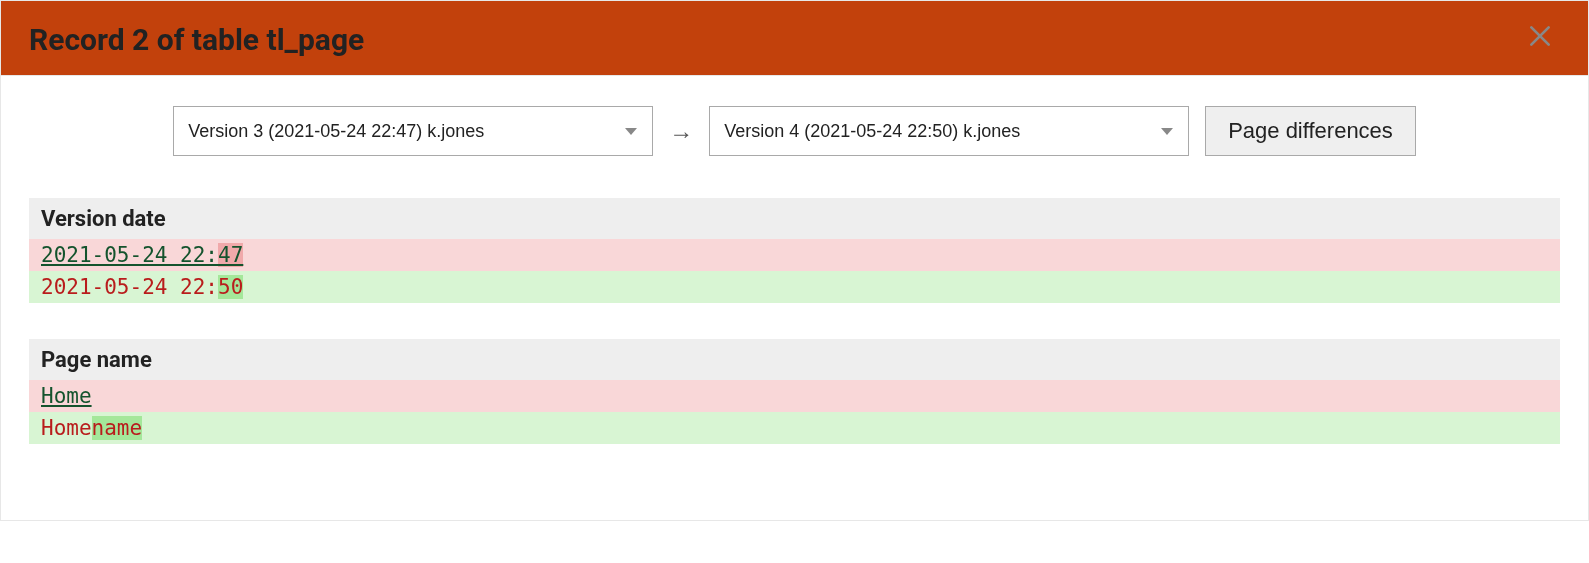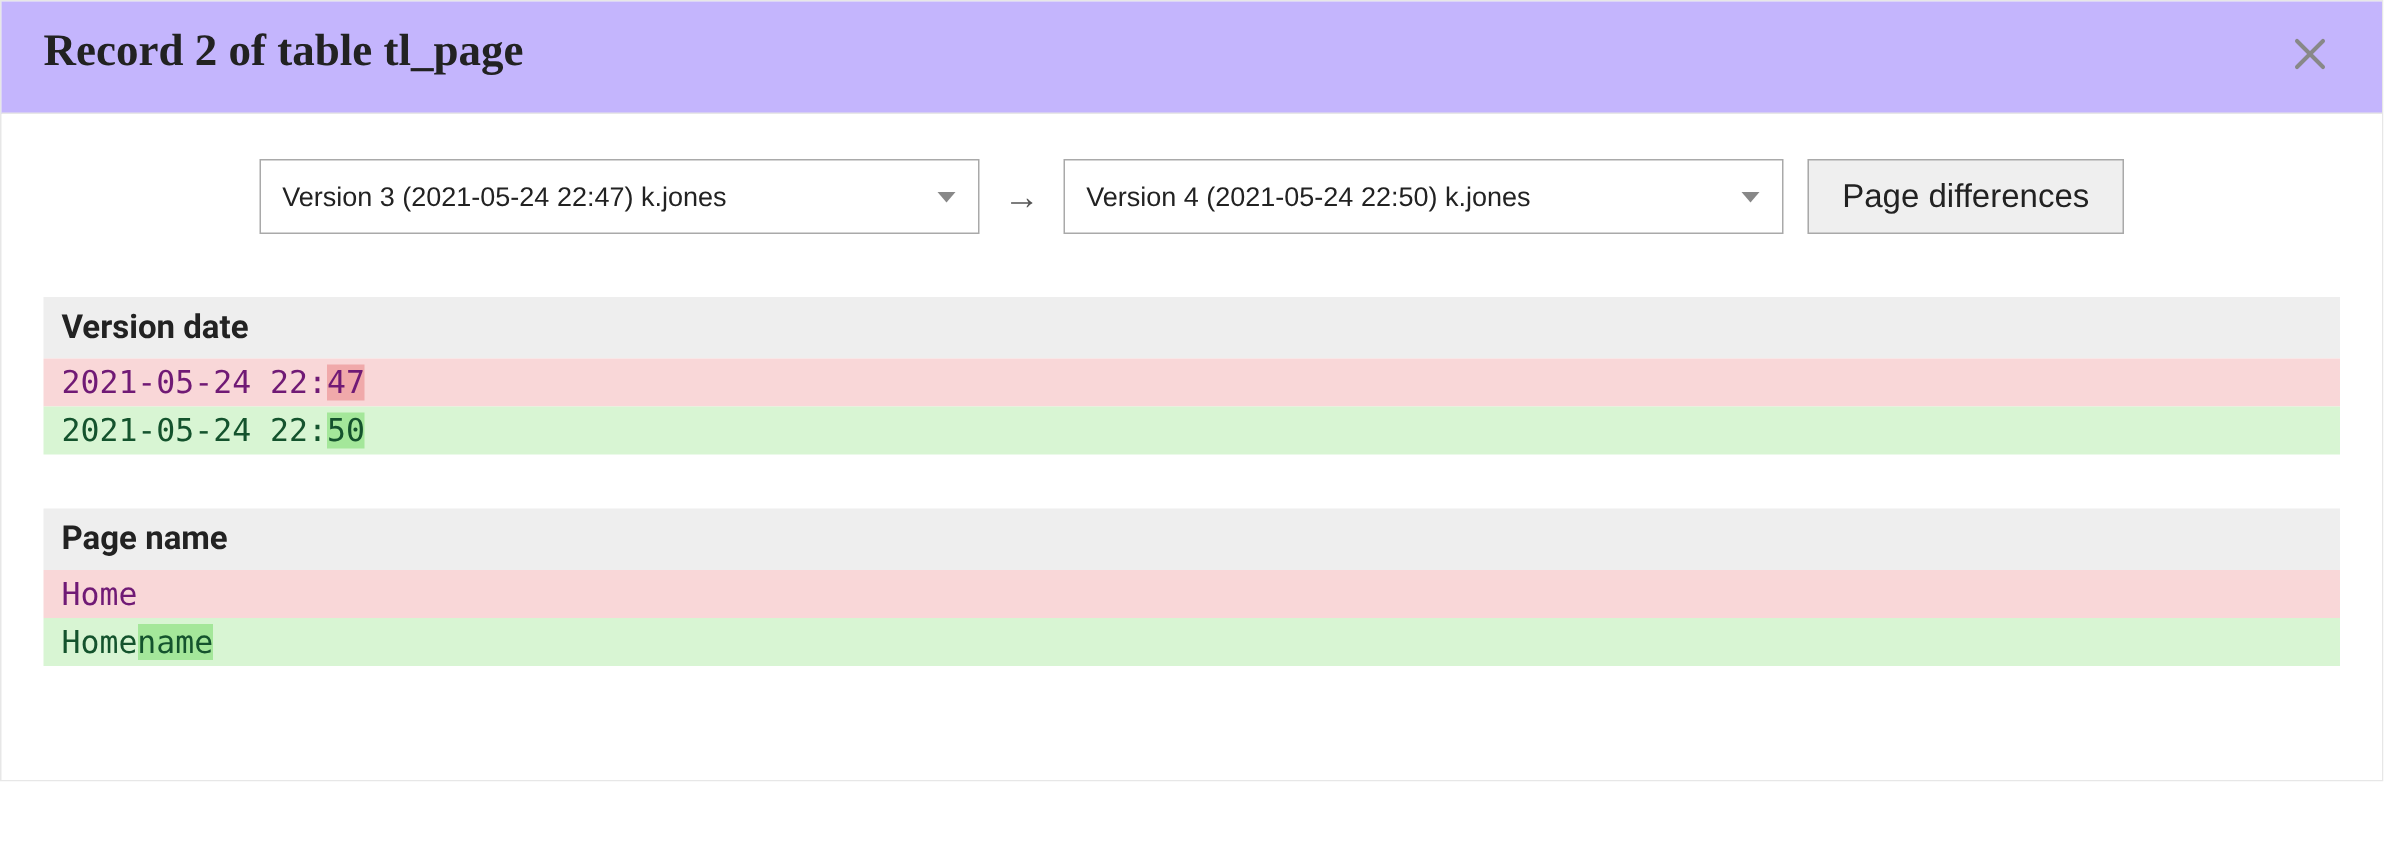--- a/index.html
+++ b/index.html
@@ -9,26 +9,25 @@
     background: #fff;
     color: #222;
   }
   .modal {
     width: 1589px;
     background: #fff;
     border: 1px solid #e7e7e7;
   }
   .modal-header {
     display: flex;
-    align-items: flex-start;
+    align-items: flex-end;
     justify-content: space-between;
-    background: #c4b5fd;
+    background: #c2410c;
     padding: 16px 28px 18px 28px;
     border-bottom: 1px solid #e7e7e7;
-    font-family: Liberation Serif, serif;
   }
   .modal-title {
     font-size: 30px;
     font-weight: 700;
     color: #222;
     margin: 0;
   }
   .close-btn {
     width: 40px; height: 40px;
     display: flex; align-items: center; justify-content: center;
@@ -92,22 +91,22 @@
     font-size: 22px;
     font-weight: 700;
     padding: 8px 12px;
   }
   .diff-row {
     font-family: ui-monospace, SFMono-Regular, Menlo, Consolas, monospace;
     font-size: 21px;
     padding: 4px 12px;
     white-space: pre;
   }
-  .diff-row.old { background: #f9d7d8; color: #701a75; }
-  .diff-row.new { background: #d8f5d3; color: #14532d; }
+  .diff-row.old { background: #f9d7d8; color: #14532d; text-decoration: underline; }
+  .diff-row.new { background: #d8f5d3; color: #b91c1c; }
   .hl-old { background: #f0a9aa; }
   .hl-new { background: #a4e79a; }
 </style>
 </head>
 <body>
 
 <div class="modal">
   <div class="modal-header">
     <h1 class="modal-title">Record 2 of table tl_page</h1>
     <button class="close-btn" aria-label="Close">

